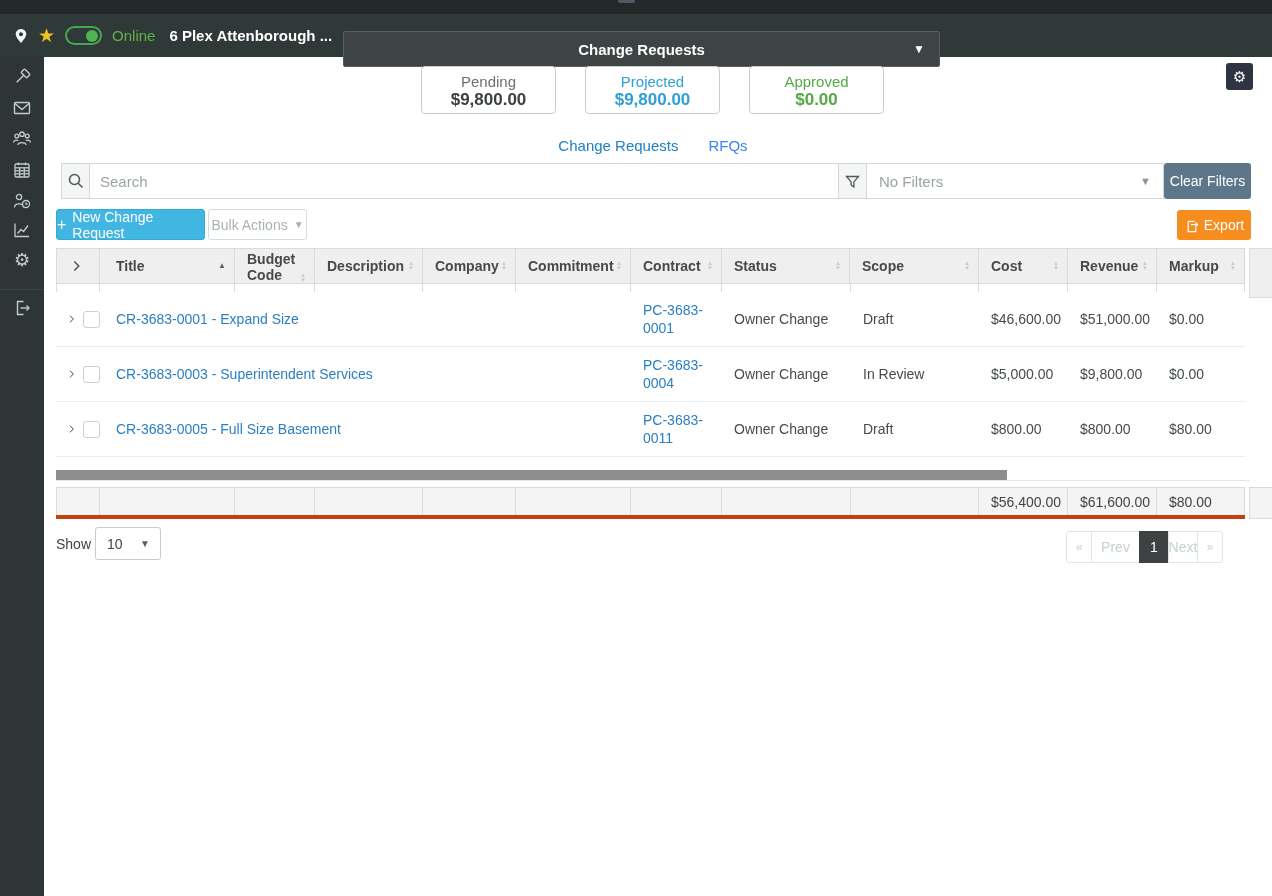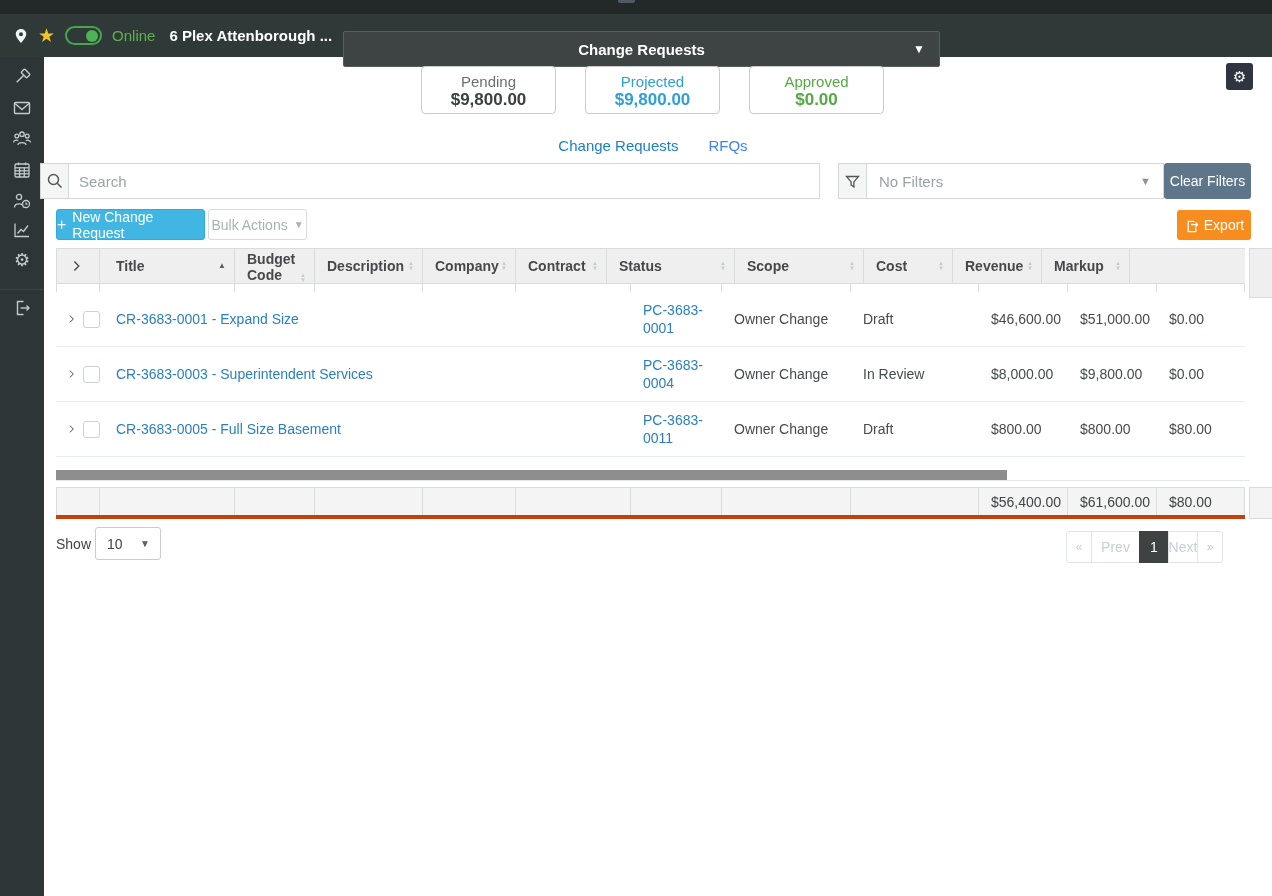--- a/index.html
+++ b/index.html
@@ -35,21 +35,21 @@
   .gear-button { position:absolute; left:1226px; top:63px; width:27px; height:27px; background:#2e3440; border-radius:3px; display:flex; align-items:center; justify-content:center; cursor:pointer; }
   .gear-button .gear-glyph { color:#fff; font-size:15px; }
 
   
   .tabs { position:absolute; left:44px; top:135px; width:1218px; height:20px; display:flex; justify-content:center; gap:30px; align-items:center; }
   .tab { font-size:15px; cursor:pointer; }
   .tab.active { color:#1d80c4; }
   .tab.inactive { color:#3b82f6; }
 
   
-  .search-box { position:absolute; left:40px; top:163px; width:780px; height:36px; border:1px solid #d4d7d8; background:#fff; display:flex; }
+  .search-box { position:absolute; left:61px; top:163px; width:780px; height:36px; border:1px solid #d4d7d8; background:#fff; display:flex; }
   .search-icon-box { width:28px; height:100%; background:#f4f5f5; border-right:1px solid #d4d7d8; display:flex; align-items:center; justify-content:center; }
   .search-box input { flex:1; border:none; outline:none; font-size:15px; padding:0 10px; color:#454b4d; font-family:"Liberation Sans",sans-serif; }
   .search-box input::placeholder { color:#9aa3a5; }
   .filter-group { position:absolute; left:838px; top:163px; width:326px; height:36px; border:1px solid #d4d7d8; background:#fff; display:flex; align-items:center; }
   .funnel-box { width:28px; height:100%; background:#f4f5f5; border-right:1px solid #d4d7d8; display:flex; align-items:center; justify-content:center; }
   .filter-value { flex:1; padding:0 12px; font-size:15px; color:#9aa3a5; }
   .filter-caret { padding-right:12px; color:#8b9496; font-size:11px; }
   .clear-filters { position:absolute; left:1164px; top:163px; width:87px; height:36px; background:#5d7689; color:#fff; border:none; border-radius:3px; font-size:14px; font-family:"Liberation Sans",sans-serif; cursor:pointer; }
   .new-cr-btn { position:absolute; left:56px; top:209px; width:149px; height:31px; background:#41b6e3; border:1px solid #35a9d6; border-radius:3px; color:#fff; font-size:14px; font-family:"Liberation Sans",sans-serif; cursor:pointer; display:flex; align-items:center; justify-content:center; gap:6px; }
   .new-cr-btn .plus { font-size:16px; line-height:1; }
@@ -274,20 +274,27 @@
             <i>▼</i>
           </span>
         </div>
       <div class="th c4">
           <span>Company</span>
           <span class="arrows">
             <i>▲</i>
             <i>▼</i>
           </span>
         </div>
+      <div class="th c5">
+          <span>Commitment</span>
+          <span class="arrows">
+            <i>▲</i>
+            <i>▼</i>
+          </span>
+        </div>
       <div class="th c6">
           <span>Contract</span>
           <span class="arrows">
             <i>▲</i>
             <i>▼</i>
           </span>
         </div>
       <div class="th c8">
           <span>Status</span>
           <span class="arrows">
@@ -367,21 +374,21 @@
         <span class="checkbox"></span>
       </div>
       <div class="td c1"><a class="row-link">CR-3683-0003 - Superintendent Services</a></div>
       <div class="td c2"></div>
       <div class="td c3"></div>
       <div class="td c4"></div>
       <div class="td c5"></div>
       <div class="td c6"><a class="row-link">PC-3683-0004</a></div>
       <div class="td c7">Owner Change</div>
       <div class="td c8">In Review</div>
-      <div class="td c9">$8,000.00</div>
+      <div class="td c9">$5,000.00</div>
       <div class="td c10">$9,800.00</div>
       <div class="td c11">$0.00</div>
     </div>
 
     <div class="tr">
       <div class="td c0">
         <svg width="16" height="16" viewBox="0 0 18 18" fill="none" stroke="#45494b" stroke-width="1.5">
             <polyline points="6,4 11,9 6,14"></polyline>
           </svg>
         <span class="checkbox"></span>

